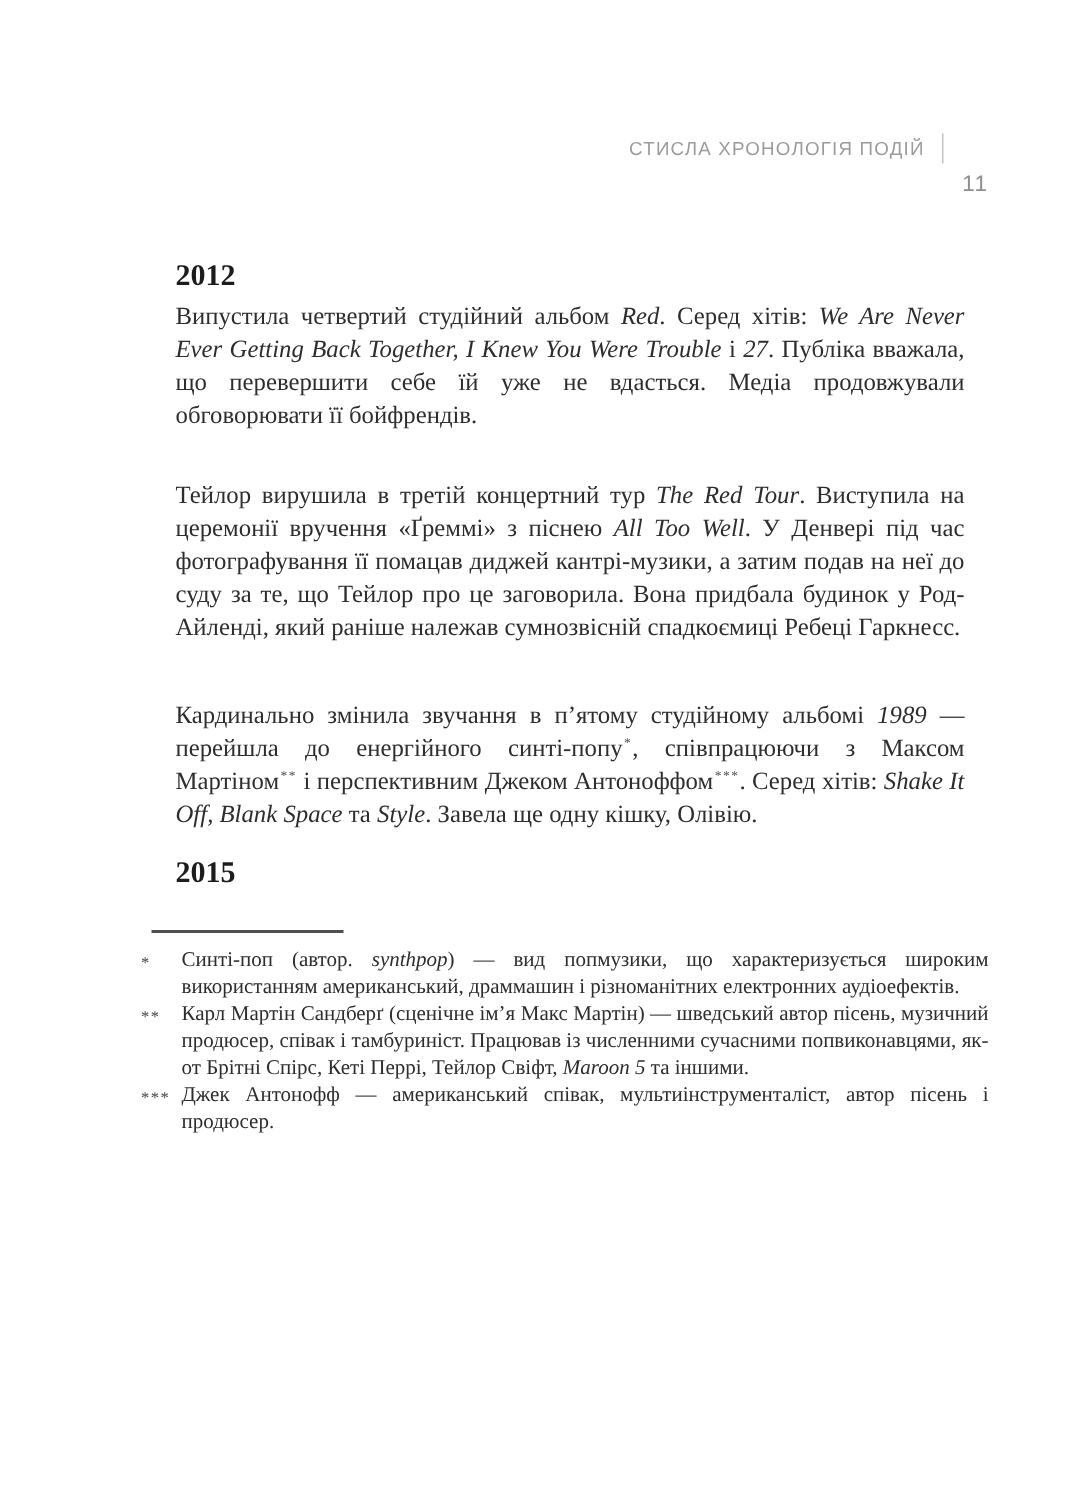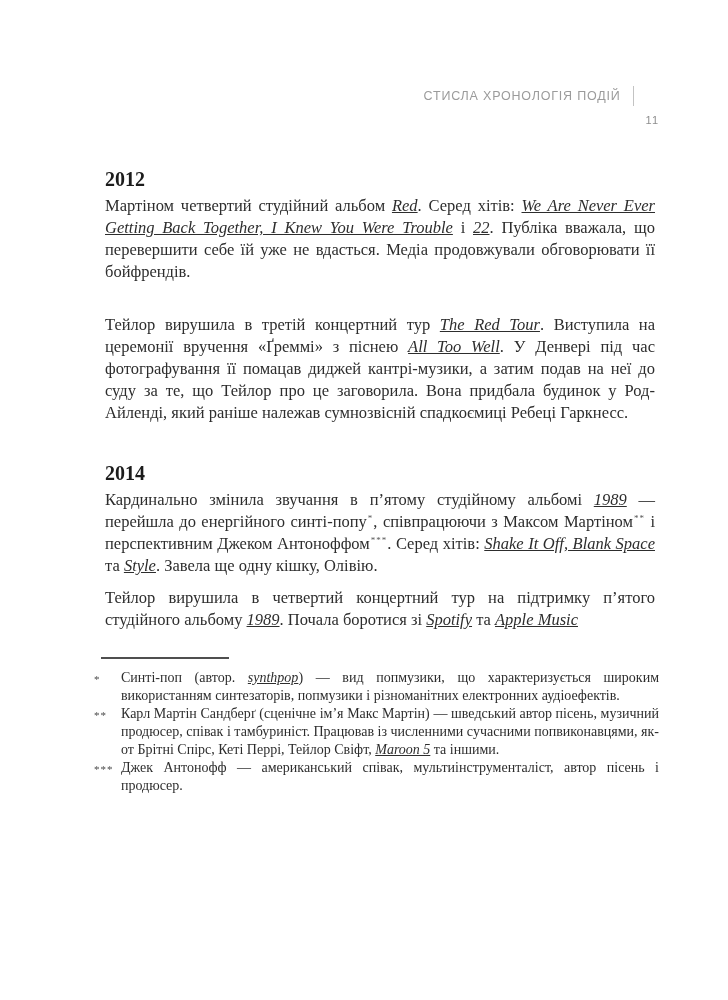--- a/index.html
+++ b/index.html
@@ -12,31 +12,31 @@
   .running-header{
     padding-top:66px;display:flex;justify-content:flex-end;align-items:center;
     font-family:"Liberation Sans", sans-serif;
   }
   .header-title{
     font-size:12.5px;letter-spacing:0.8px;color:#9b9b9b;white-space:nowrap;
   }
   .header-divider{
     width:1px;height:20px;background:#c3c3c3;margin:0 12px;flex:none;
   }
-  .page-number{font-size:11px;color:#8e8e8e;letter-spacing:1px;margin-top:48px;}
+  .page-number{font-size:15px;color:#8e8e8e;letter-spacing:1px;margin-top:48px;}
   
-  .section{margin:4px;}
+  .section{margin:16px;}
   .year{
     font-size:20px;font-weight:bold;color:#1c1c1c;line-height:24px;margin:0;
   }
   .para{
     font-size:16.5px;line-height:22px;color:#2d2d2d;text-align:justify;
     margin:4px 0 0 0;hyphens:auto;
   }
-  .it{font-style:italic;text-decoration:underline;}
+  .it{font-style:italic;}
   .para sup{
     font-size:9px;color:#555555;letter-spacing:1px;line-height:0;
     vertical-align:6px;margin-left:1px;
   }
   #s2012{margin-top:41px;}
   #s2013{margin-top:31px;}
   #s2014{margin-top:37px;}
   #s2015{margin-top:10px;}
   
   .footnote-block{margin-top:26px;}
@@ -60,42 +60,41 @@
   <div class="inner">
 
     <div class="running-header">
       <span class="header-title">СТИСЛА ХРОНОЛОГІЯ ПОДІЙ</span>
       <span class="header-divider"></span>
       <span class="page-number">11</span>
     </div>
 
     <div class="section" id="s2012">
       <div class="year">2012</div>
-      <p class="para"><span>Мартіном четвертий студійний альбом </span><span class="it">Red</span><span>. Серед хітів: </span><span class="it">We Are Never Ever Getting Back Together, I Knew You Were Trouble</span><span> і </span><span class="it">22</span><span>. Публіка вважала, що перевершити себе їй уже не вдасться. Медіа продовжували обговорювати її бойфрендів.</span></p>
+      <p class="para"><span>Випустила четвертий студійний альбом </span><span class="it">Red</span><span>. Серед хітів: </span><span class="it">We Are Never Ever Getting Back Together, I Knew You Were Trouble</span><span> і </span><span class="it">27</span><span>. Публіка вважала, що перевершити себе їй уже не вдасться. Медіа продовжували обговорювати її бойфрендів.</span></p>
     </div>
 
     <div class="section" id="s2013">
       <p class="para"><span>Тейлор вирушила в третій концертний тур </span><span class="it">The Red Tour</span><span>. Виступила на церемонії вручення «Ґреммі» з піснею </span><span class="it">All Too Well</span><span>. У Денвері під час фотографування її помацав диджей кантрі-музики, а затим подав на неї до суду за те, що Тейлор про це заговорила. Вона придбала будинок у Род-Айленді, який раніше належав сумнозвісній спадкоємиці Ребеці Гаркнесс.</span></p>
     </div>
 
     <div class="section" id="s2014">
-      <div class="year">2014</div>
       <p class="para"><span>Кардинально змінила звучання в п’ятому студійному альбомі </span><span class="it">1989</span><span> — перейшла до енергійного синті-попу</span><sup>*</sup><span>, співпрацюючи з Максом Мартіном</span><sup>**</sup><span> і перспективним Джеком Антоноффом</span><sup>***</sup><span>. Серед хітів: </span><span class="it">Shake It Off, Blank Space</span><span> та </span><span class="it">Style</span><span>. Завела ще одну кішку, Олівію.</span></p>
     </div>
 
     <div class="section" id="s2015">
-      <p class="para"><span>Тейлор вирушила в четвертий концертний тур на підтримку п’ятого студійного альбому </span><span class="it">1989</span><span>. Почала боротися зі </span><span class="it">Spotify</span><span> та </span><span class="it">Apple Music</span></p>
+      <div class="year">2015</div>
     </div>
 
     <div class="footnote-block">
       <div class="footnote-separator"></div>
 
       <div class="fn">
         <span class="fn-marker">*</span>
-        <span class="fn-text"><span>Синті-поп (автор. </span><span class="it">synthpop</span><span>) — вид попмузики, що характеризується широким використанням синтезаторів, попмузики і різноманітних електронних аудіоефектів.</span></span>
+        <span class="fn-text"><span>Синті-поп (автор. </span><span class="it">synthpop</span><span>) — вид попмузики, що характеризується широким використанням американський, драммашин і різноманітних електронних аудіоефектів.</span></span>
       </div>
 
       <div class="fn">
         <span class="fn-marker">**</span>
         <span class="fn-text"><span>Карл Мартін Сандберґ (сценічне ім’я Макс Мартін) — шведський автор пісень, музичний продюсер, співак і тамбуриніст. Працював із численними сучасними попвиконавцями, як-от Брітні Спірс, Кеті Перрі, Тейлор Свіфт, </span><span class="it">Maroon 5</span><span> та іншими.</span></span>
       </div>
 
       <div class="fn">
         <span class="fn-marker">***</span>
         <span class="fn-text"><span>Джек Антонофф — американський співак, мультиінструменталіст, автор пісень і продюсер.</span></span>

